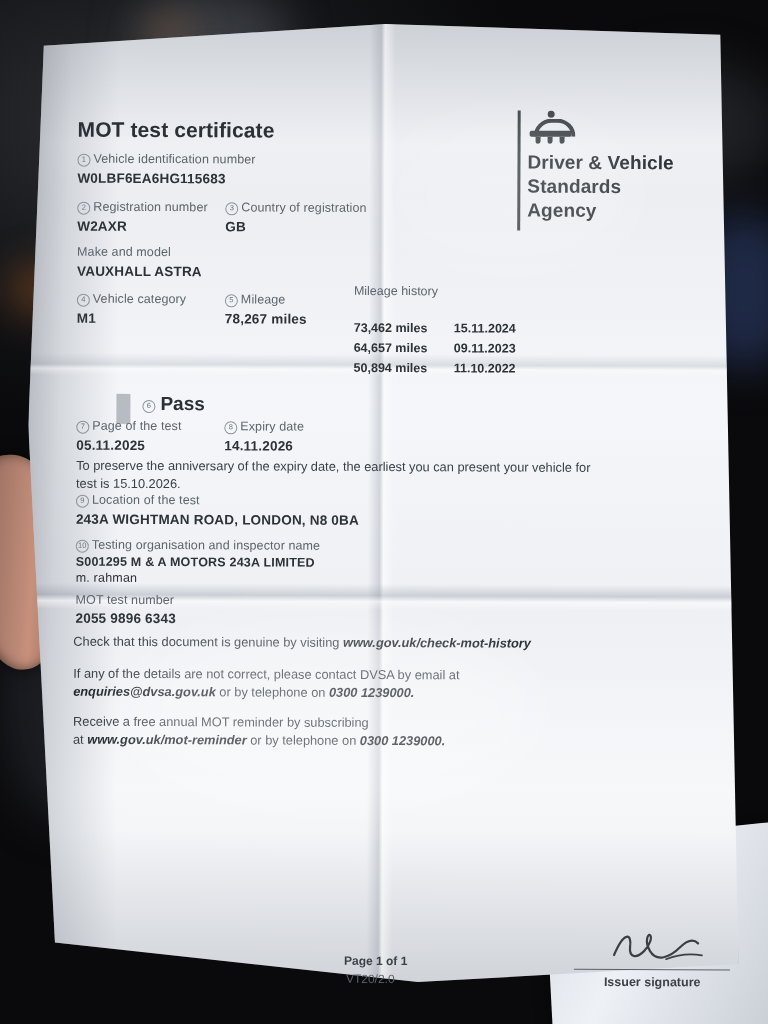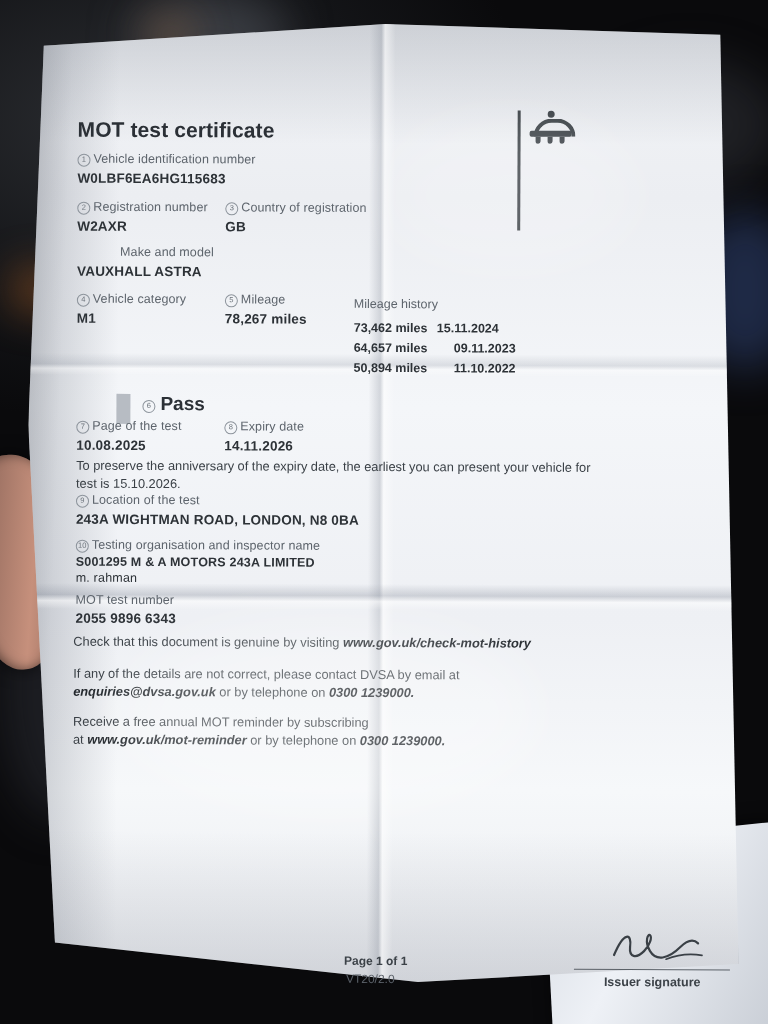--- a/index.html
+++ b/index.html
@@ -358,74 +358,79 @@
       <div class="dvsa-wrap">
         <div class="dvsa-rule"></div>
         <div class="crown">
           <div class="ball"></div>
           <div class="arch"></div>
           <div class="band"></div>
           <div class="jewel" style="left:8px;"></div>
           <div class="jewel" style="left:20px;"></div>
           <div class="jewel" style="left:32px;"></div>
         </div>
+        <div class="dvsa-text">
+          <div>Driver &amp; Vehicle</div>
+          <div>Standards</div>
+          <div>Agency</div>
+        </div>
       </div>
 
       <div class="blk lbl" style="left:48px; top:129px;">
         <span class="numcirc">1</span><span>Vehicle identification number</span>
       </div>
       <div class="blk val" style="left:48px; top:148px;">W0LBF6EA6HG115683</div>
 
       <div class="blk lbl" style="left:48px; top:177px;">
         <span class="numcirc">2</span><span>Registration number</span>
       </div>
       <div class="blk val" style="left:48px; top:196px;">W2AXR</div>
 
       <div class="blk lbl" style="left:196px; top:177px;">
         <span class="numcirc">3</span><span>Country of registration</span>
       </div>
       <div class="blk val" style="left:196px; top:196px;">GB</div>
 
-      <div class="blk lbl" style="left:48px; top:222px;margin-left:43px;">Make and model</div>
+      <div class="blk lbl" style="left:48px; top:222px;">Make and model</div>
       <div class="blk val" style="left:48px; top:241px;text-align:center;">VAUXHALL ASTRA</div>
 
       <div class="blk lbl" style="left:48px; top:269px;">
         <span class="numcirc">4</span><span>Vehicle category</span>
       </div>
       <div class="blk val" style="left:48px; top:288px;">M1</div>
 
       <div class="blk lbl" style="left:196px; top:269px;">
         <span class="numcirc">5</span><span>Mileage</span>
       </div>
       <div class="blk val" style="left:196px; top:288px;">78,267 miles</div>
 
-      <div class="blk mh-title" style="left:325px; top:273px;">Mileage history</div>
+      <div class="blk mh-title" style="left:325px; top:260px;">Mileage history</div>
       <div class="blk" style="left:325px; top:294px;">
         <span class="mh-row">73,462 miles</span>
-        <span class="mh-row" style="margin-left:5px;">15.11.2024</span>
+        <span class="mh-row" style="margin-left:22px;">15.11.2024</span>
       </div>
       <div class="blk" style="left:325px; top:314px;">
         <span class="mh-row">64,657 miles</span>
         <span class="mh-row" style="margin-left:22px;">09.11.2023</span>
       </div>
       <div class="blk" style="left:325px; top:334px;">
         <span class="mh-row">50,894 miles</span>
         <span class="mh-row" style="margin-left:22px;">11.10.2022</span>
       </div>
 
       <div class="pass-bar"></div>
       <div class="pass-num lbl">
         <span class="numcirc">6</span>
       </div>
       <div class="pass-text">Pass</div>
 
       <div class="blk lbl" style="left:48px; top:396px;">
         <span class="numcirc">7</span><span>Page of the test</span>
       </div>
-      <div class="blk val" style="left:48px; top:415px;">10.08.2025</div>
+      <div class="blk val" style="left:48px; top:415px;">05.11.2025</div>
 
       <div class="blk lbl" style="left:196px; top:396px;">
         <span class="numcirc">8</span><span>Expiry date</span>
       </div>
       <div class="blk val" style="left:196px; top:415px;">14.11.2026</div>
 
       <div class="blk para" style="left:48px; top:434px; width:520px;">To preserve the anniversary of the expiry date, the earliest you can present your vehicle for test is 15.10.2026.</div>
 
       <div class="blk lbl" style="left:48px; top:470px;">
         <span class="numcirc">9</span><span>Location of the test</span>

